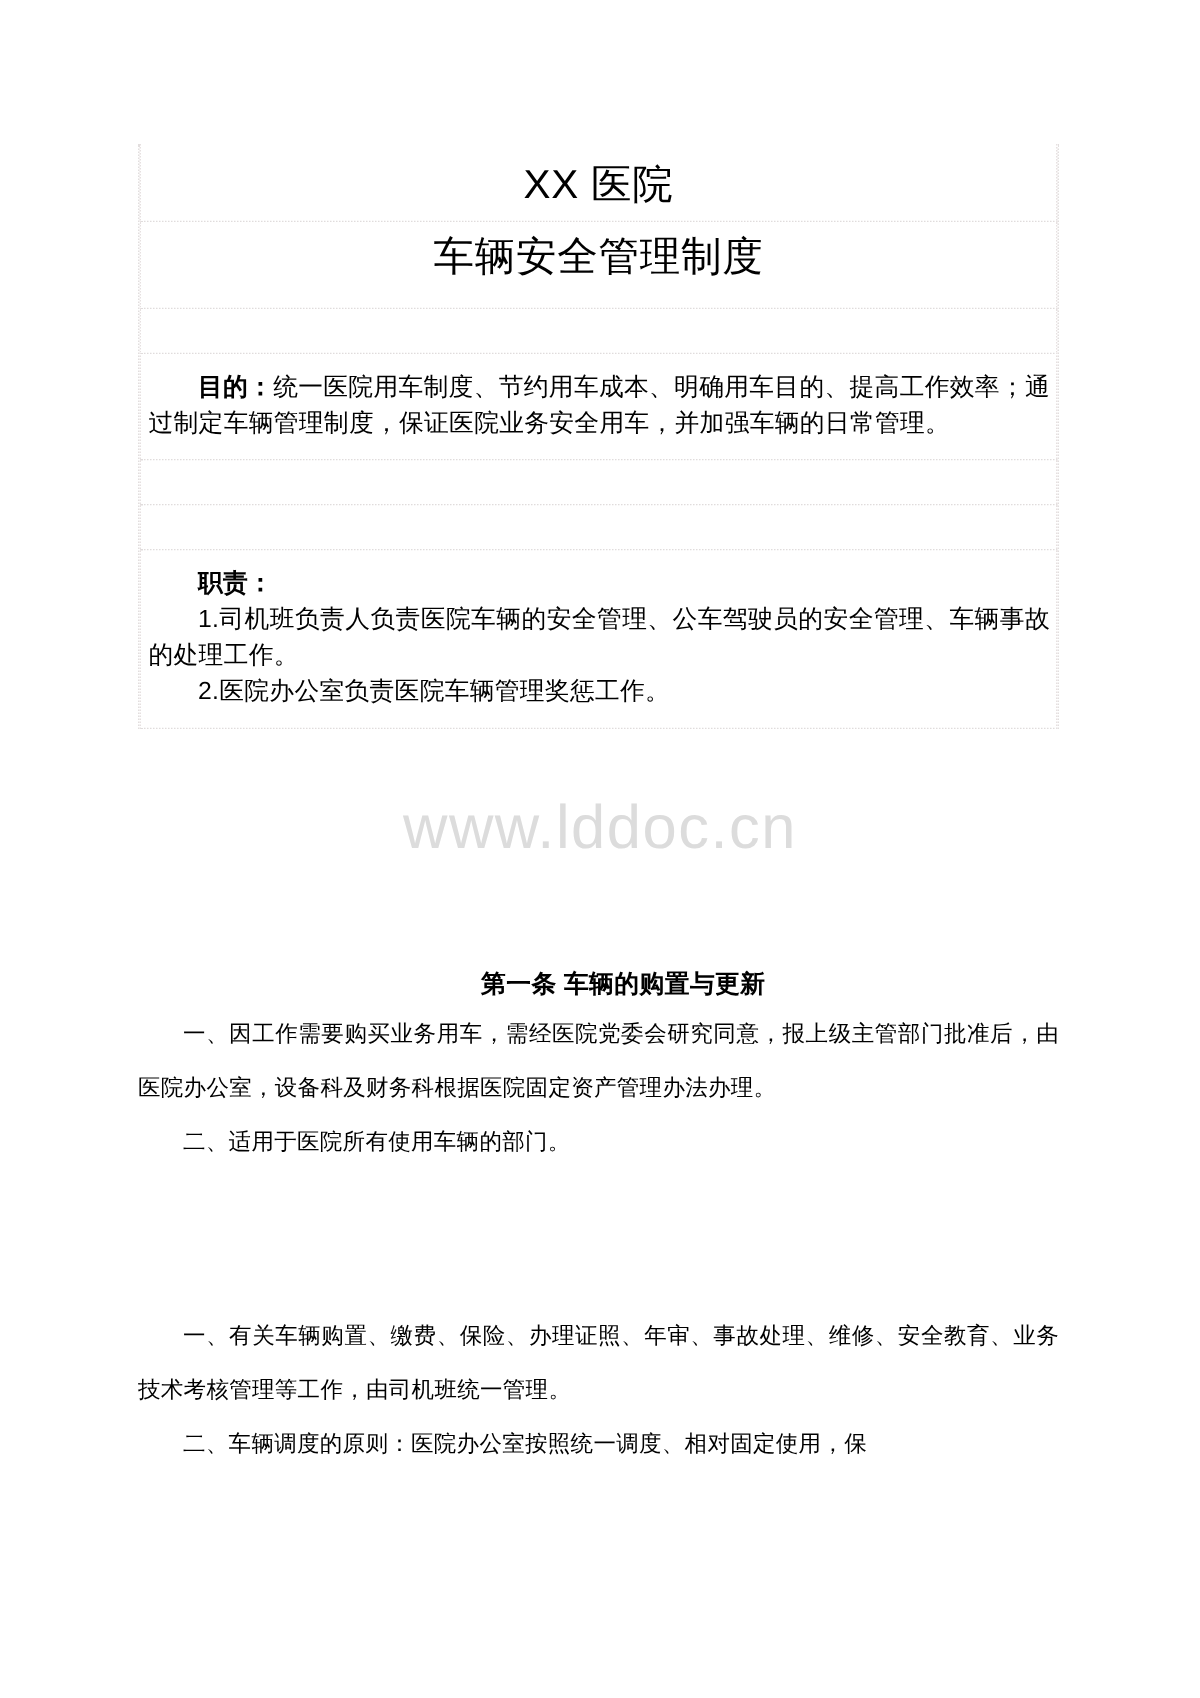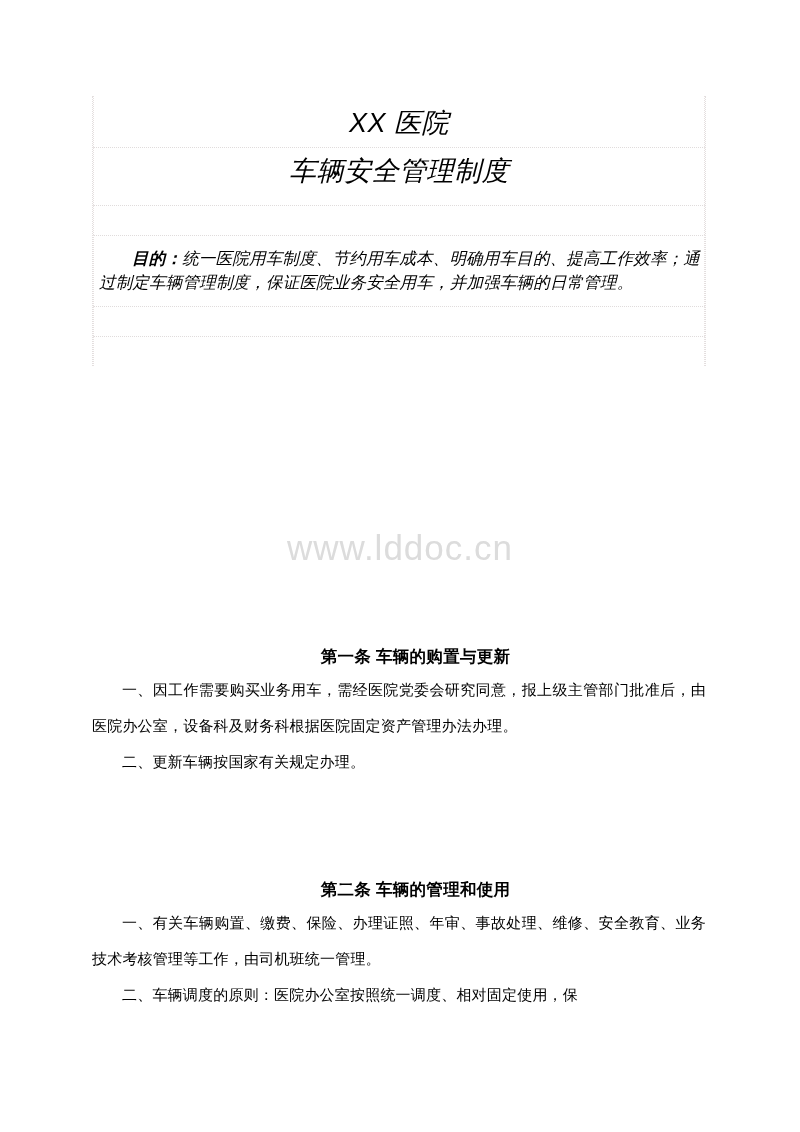--- a/index.html
+++ b/index.html
@@ -24,21 +24,21 @@
   }
 
   
   .watermark {
     position: absolute;
     left: 0;
     top: 528px;
     width: 800px;
     text-align: center;
     font-family: "Liberation Sans", "DejaVu Sans", sans-serif;
-    font-size: 35px;
+    font-size: 41px;
     letter-spacing: 1px;
     color: #dcdcdc;
     white-space: nowrap;
     user-select: none;
     pointer-events: none;
     z-index: 5;
   }
 
   
   .doc-body {
@@ -46,21 +46,20 @@
     left: 92px;
     top: 96px;
     width: 614px;
   }
 
   .dotted-box {
     border: 1px dotted #e2dede;
     border-bottom: none;
     border-top: none;
     position: relative;
-    font-style: italic;
   }
 
   .sect {
     border-top: 1px dotted #e0dcdc;
     border-left: 1px dotted #e6e0e0;
     border-right: 1px dotted #e6e0e0;
     box-sizing: border-box;
     position: relative;
   }
   .sect.first { border-top: none; }
@@ -143,29 +142,33 @@
 
       <div class="sect block-pad-t block-pad-b">
         <p class="para indent"><span class="lead">目的：</span><span>统一医院用车制度、节约用车成本、明确用车目的、提高工作效率；通过制定车辆管理制度，保证医院业务安全用车，并加强车辆的日常管理。</span></p>
       </div>
 
       <div class="sect spacer-row"></div>
 
 
       <div class="sect spacer-row"></div>
 
+      <div class="sect block-pad-t block-pad-b last">
+        <p class="para indent lead">职责：</p>
+        <p class="para indent">1.司机班负责人负责医院车辆的安全管理、公车驾驶员的安全管理、车辆事故的处理工作。</p>
+        <p class="para indent">2.医院办公室负责医院车辆管理奖惩工作。</p>
+      </div>
 
     </div>
   </div>
 
   <div class="article" style="top:640px;">
     <p class="article-title">第一条  车辆的购置与更新</p>
     <p class="article-para">一、因工作需要购买业务用车，需经医院党委会研究同意，报上级主管部门批准后，由医院办公室，设备科及财务科根据医院固定资产管理办法办理。</p>
-    <p class="article-para nojust">二、更新车辆按国家有关规定办理。</p>
+    <p class="article-para nojust">二、适用于医院所有使用车辆的部门。</p>
   </div>
 
   <div class="article" style="top:873px;">
-    <p class="article-title">第二条  车辆的管理和使用</p>
     <p class="article-para">一、有关车辆购置、缴费、保险、办理证照、年审、事故处理、维修、安全教育、业务技术考核管理等工作，由司机班统一管理。</p>
     <p class="article-para nojust">二、车辆调度的原则：医院办公室按照统一调度、相对固定使用，保</p>
   </div>
 
 </div>
 
 </body></html>

